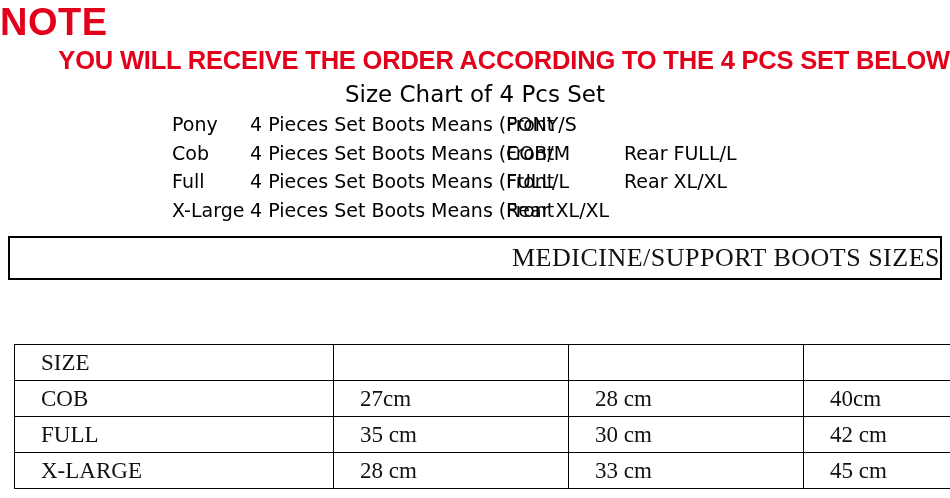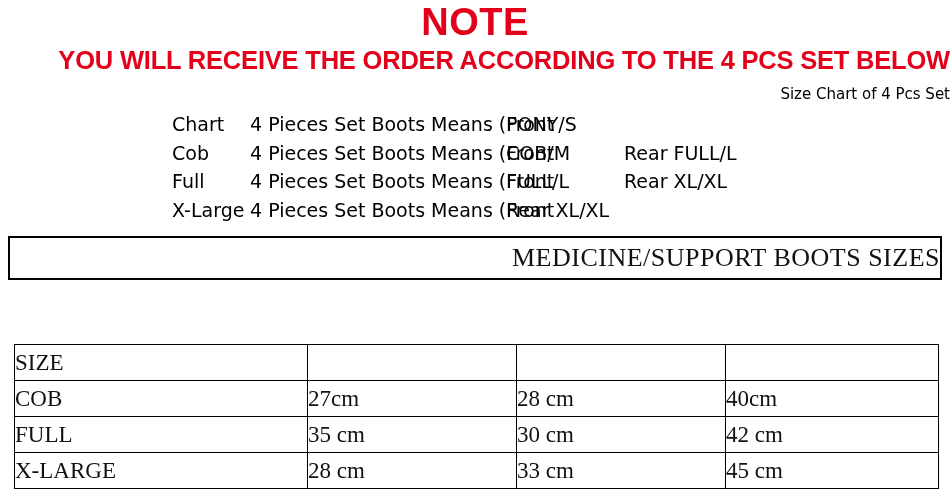--- a/index.html
+++ b/index.html
@@ -16,43 +16,43 @@
   }
   .page {
     position: relative;
     width: 950px;
     height: 498px;
     box-sizing: border-box;
   }
 
   
   .note-title {
-    text-align: center;
+    text-align: left;
     color: #e2001a;
     font-weight: bold;
     font-size: 38px;
     line-height: 40px;
     letter-spacing: 0.5px;
     margin-top: 2px;
   }
   .note-sub {
     text-align: right;
     color: #e2001a;
     font-weight: bold;
     font-size: 25.5px;
     line-height: 28px;
     letter-spacing: -0.2px;
     margin-top: 4px;
     white-space: nowrap;
   }
 
   
   .sizechart-title {
-    text-align: right;
-    font-size: 15px;
+    text-align: center;
+    font-size: 23px;
     line-height: 24px;
     margin-top: 8px;
     font-family: "DejaVu Sans", sans-serif;
   }
   .set-list {
     margin: 4px 0 0 0;
     padding: 0;
     list-style: none;
     width: 640px;
     margin-left: 172px;
@@ -93,21 +93,21 @@
     right: 14px;
   }
   table.sizes {
     border-collapse: collapse;
     width: 920px;
     table-layout: fixed;
   }
   table.sizes td {
     border: 1px solid #000;
     height: 35px;
-    padding: 0 0 0 0;
+    padding: 0 0 0 26px;
     font-family: "Liberation Serif", serif;
     font-size: 23px;
     vertical-align: middle;
     color: #111;
   }
   table.sizes td.c0 { width: 292px; }
   table.sizes td.c1 { width: 208px; }
   table.sizes td.c2 { width: 208px; }
   table.sizes td.c3 { width: 212px; }
 </style>
@@ -116,21 +116,21 @@
 
 <div class="page">
 
   <div class="note-title">NOTE</div>
   <div class="note-sub">YOU WILL RECEIVE THE ORDER ACCORDING TO THE 4 PCS SET BELOW</div>
 
   <div class="sizechart-title">Size Chart of 4 Pcs Set</div>
 
   <div class="set-list">
     <div class="set-row">
-      <span class="c-size">Chart</span>
+      <span class="c-size">Pony</span>
       <span class="c-text">4 Pieces Set Boots Means (Front</span>
       <span class="c-front">PONY/S</span>
     </div>
     <div class="set-row">
       <span class="c-size">Cob</span>
       <span class="c-text">4 Pieces Set Boots Means (Front</span>
       <span class="c-front">COB/M</span>
       <span class="c-rear">Rear FULL/L</span>
     </div>
     <div class="set-row">

